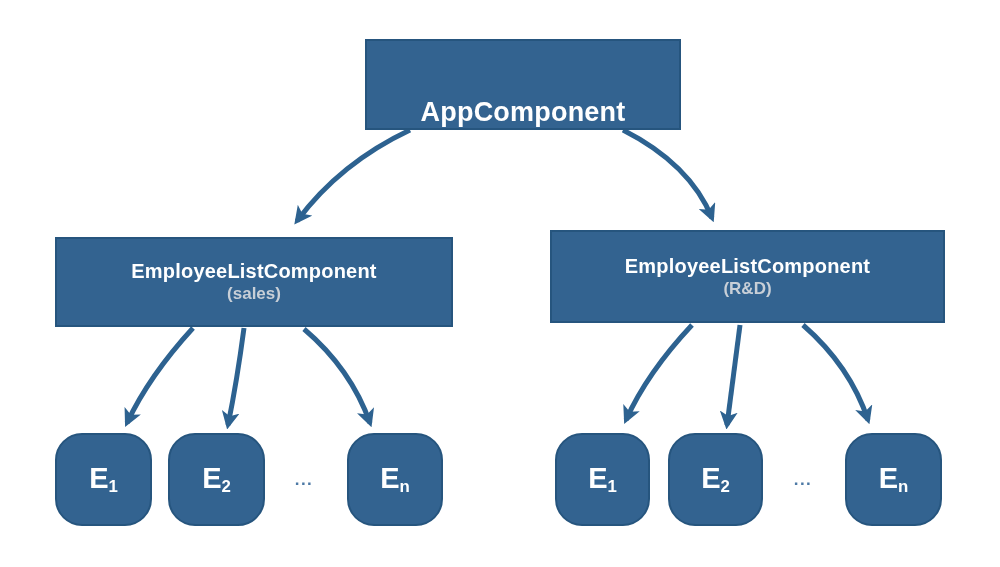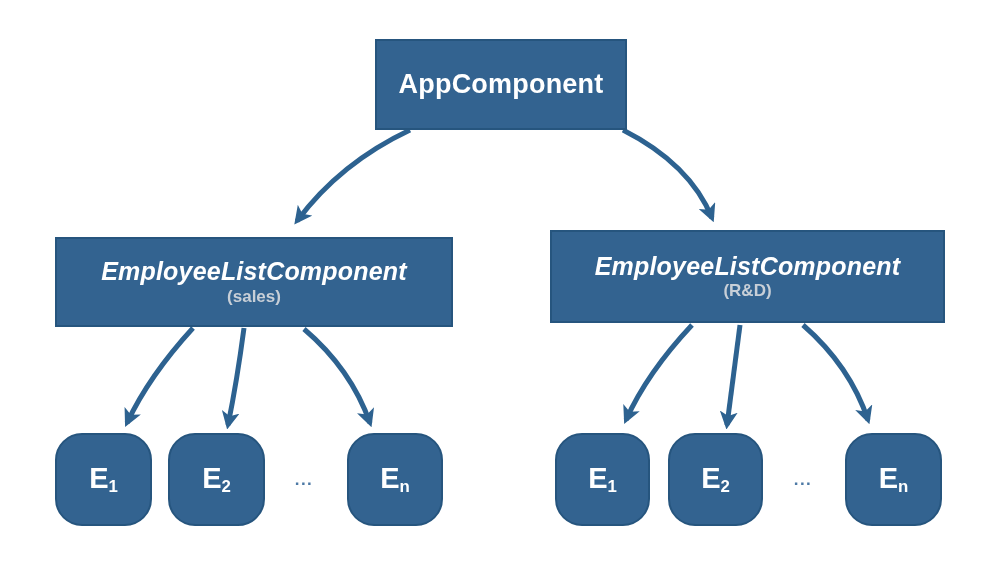--- a/index.html
+++ b/index.html
@@ -37,33 +37,32 @@
     background: var(--node_fill, #336390);
     border: 2px solid var(--node_border, #26557e);
     display: flex;
     flex-direction: column;
     align-items: center;
     justify-content: center;
     color: var(--title_text, #ffffff);
     text-align: center;
   }
   .node-root {
-    left: 375px; top: 39px; width: 252px; height: 91px;
+    left: 365px; top: 39px; width: 316px; height: 91px; justify-content: flex-end;
   }
   .node-root .title {
     font-size: 27px;
     font-weight: bold;
     letter-spacing: 0.2px;
   }
   .node-branch .title {
-    font-size: 25px;
+    font-size: 20px;
     font-weight: bold;
     letter-spacing: 0.2px;
     line-height: 1.15;
-    font-style: italic;
   }
   .node-branch .subtitle {
     font-size: 17px;
     font-weight: bold;
     color: var(--subtitle_text, #c8cfd7);
     margin-top: 1px;
   }
   .node-branch-sales {
     left: 55px; top: 237px; width: 398px; height: 90px;
   }

